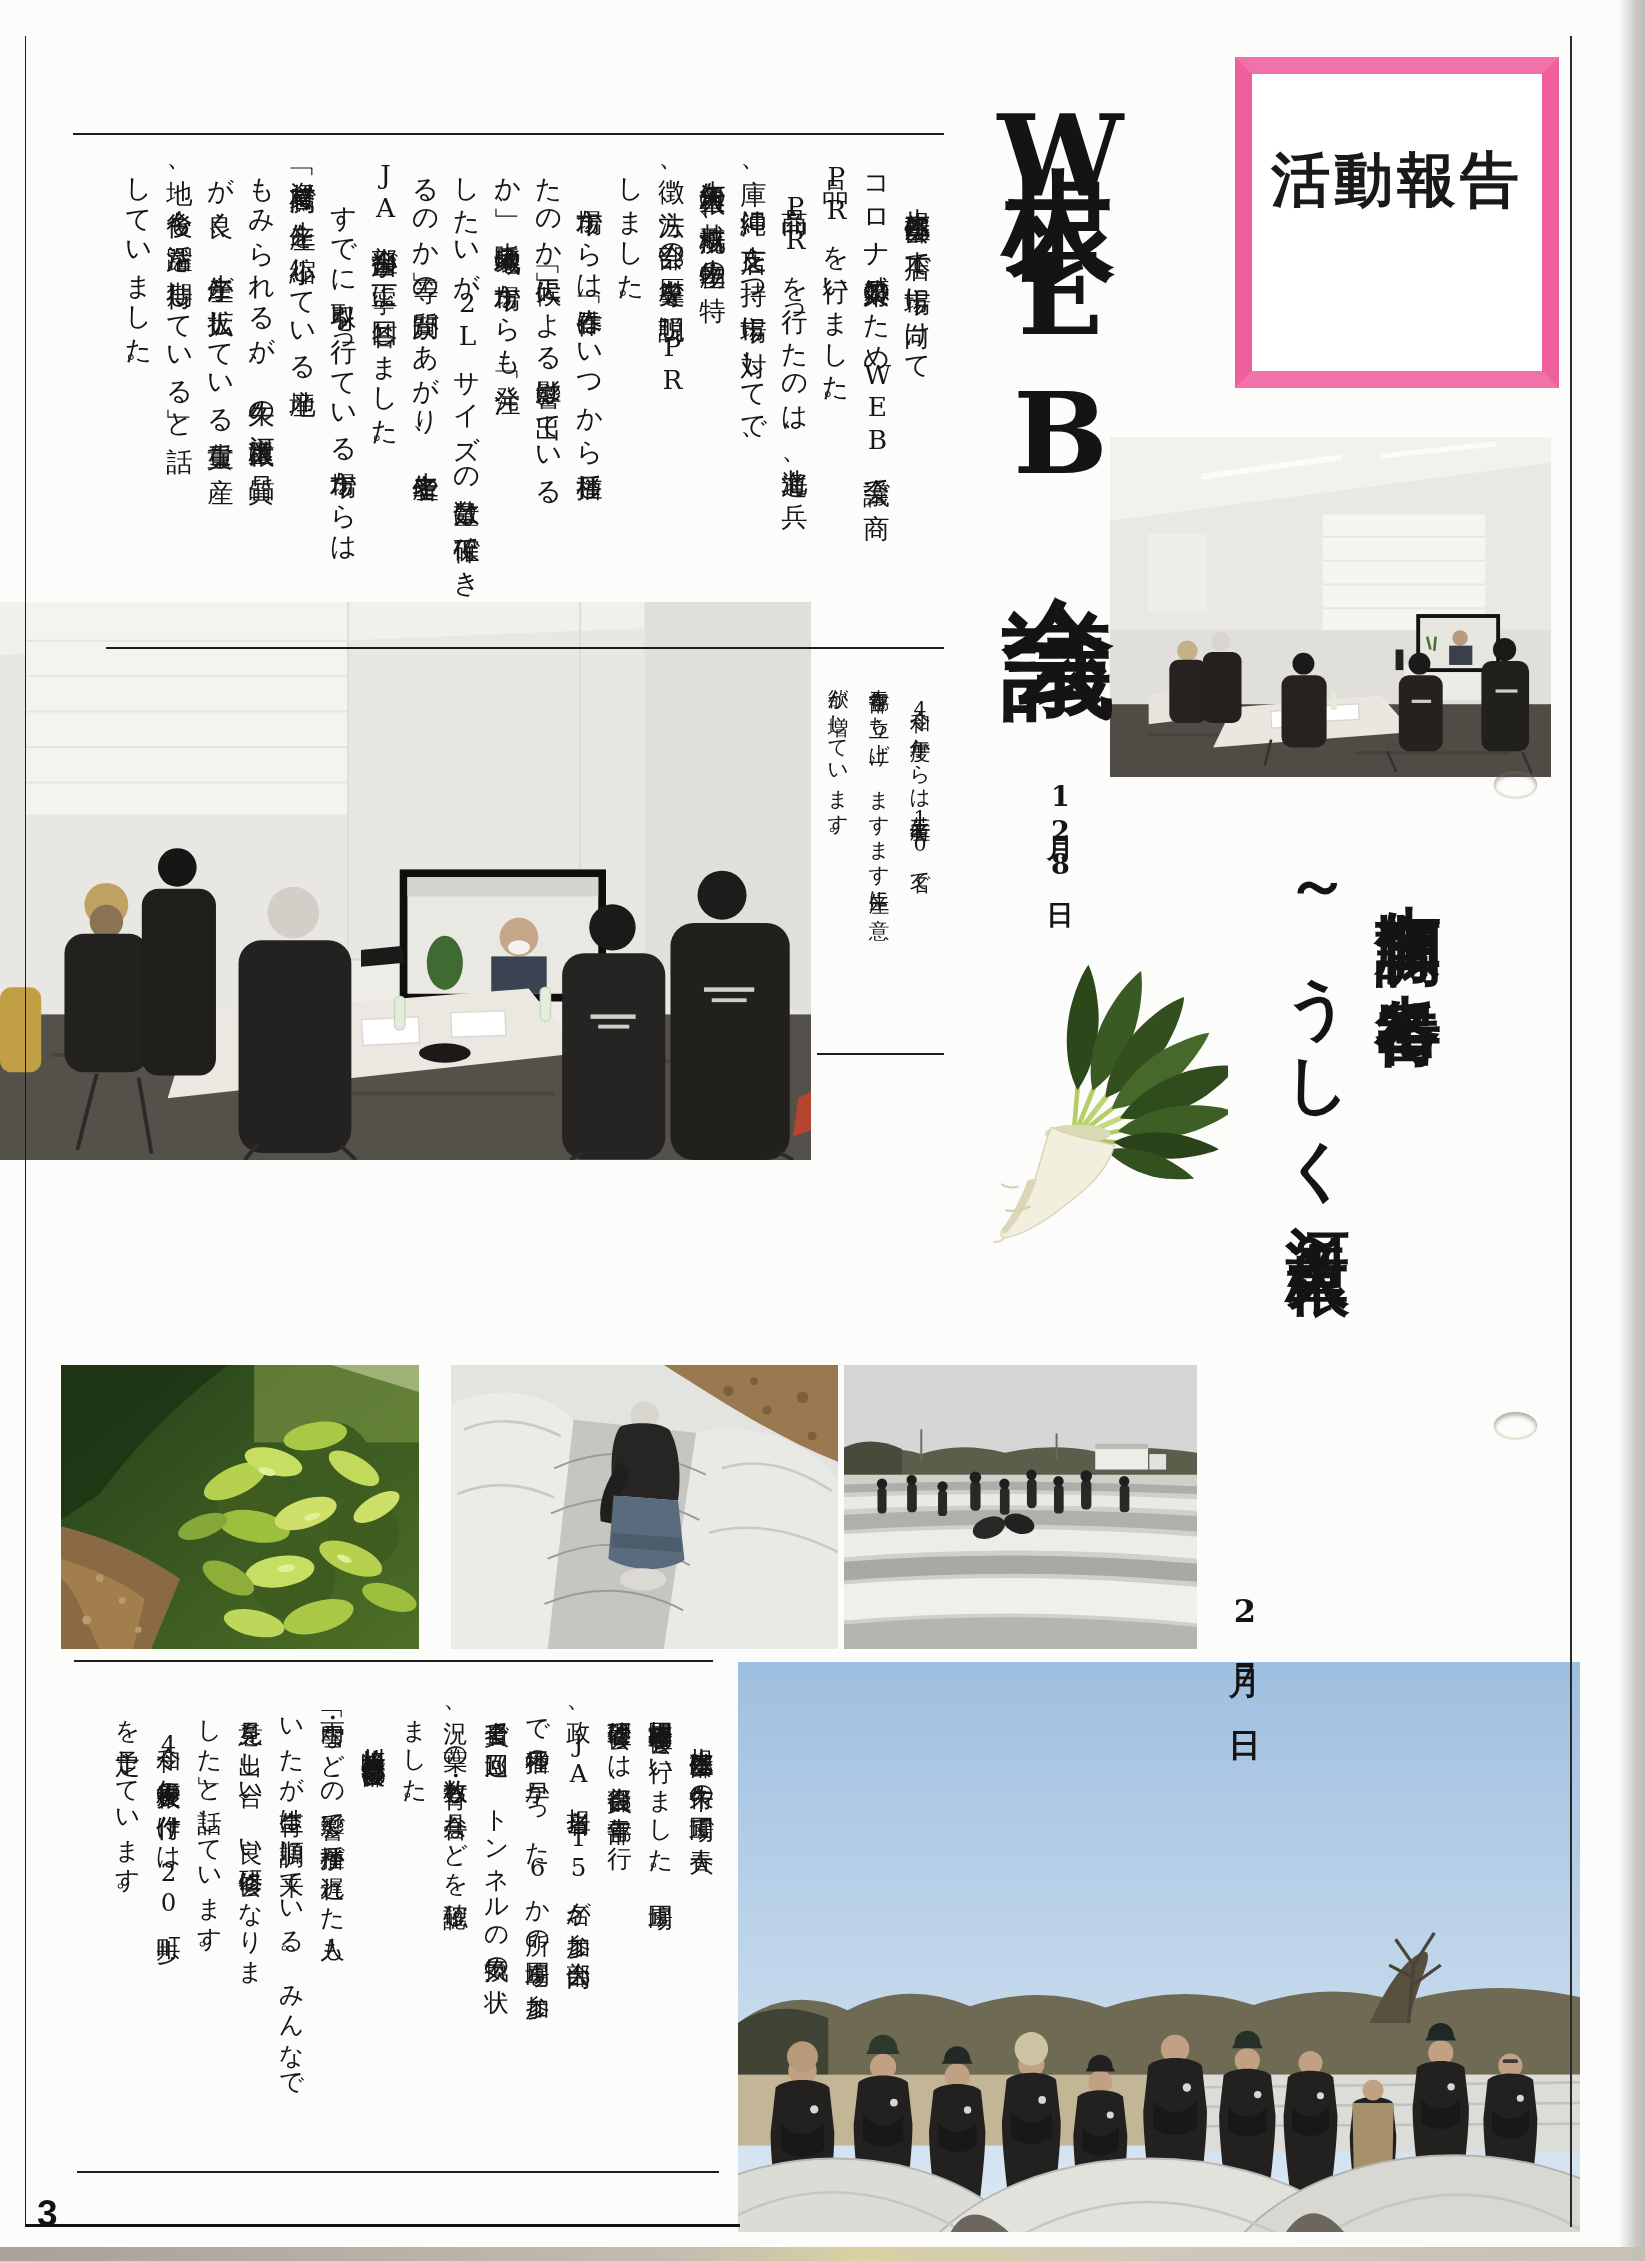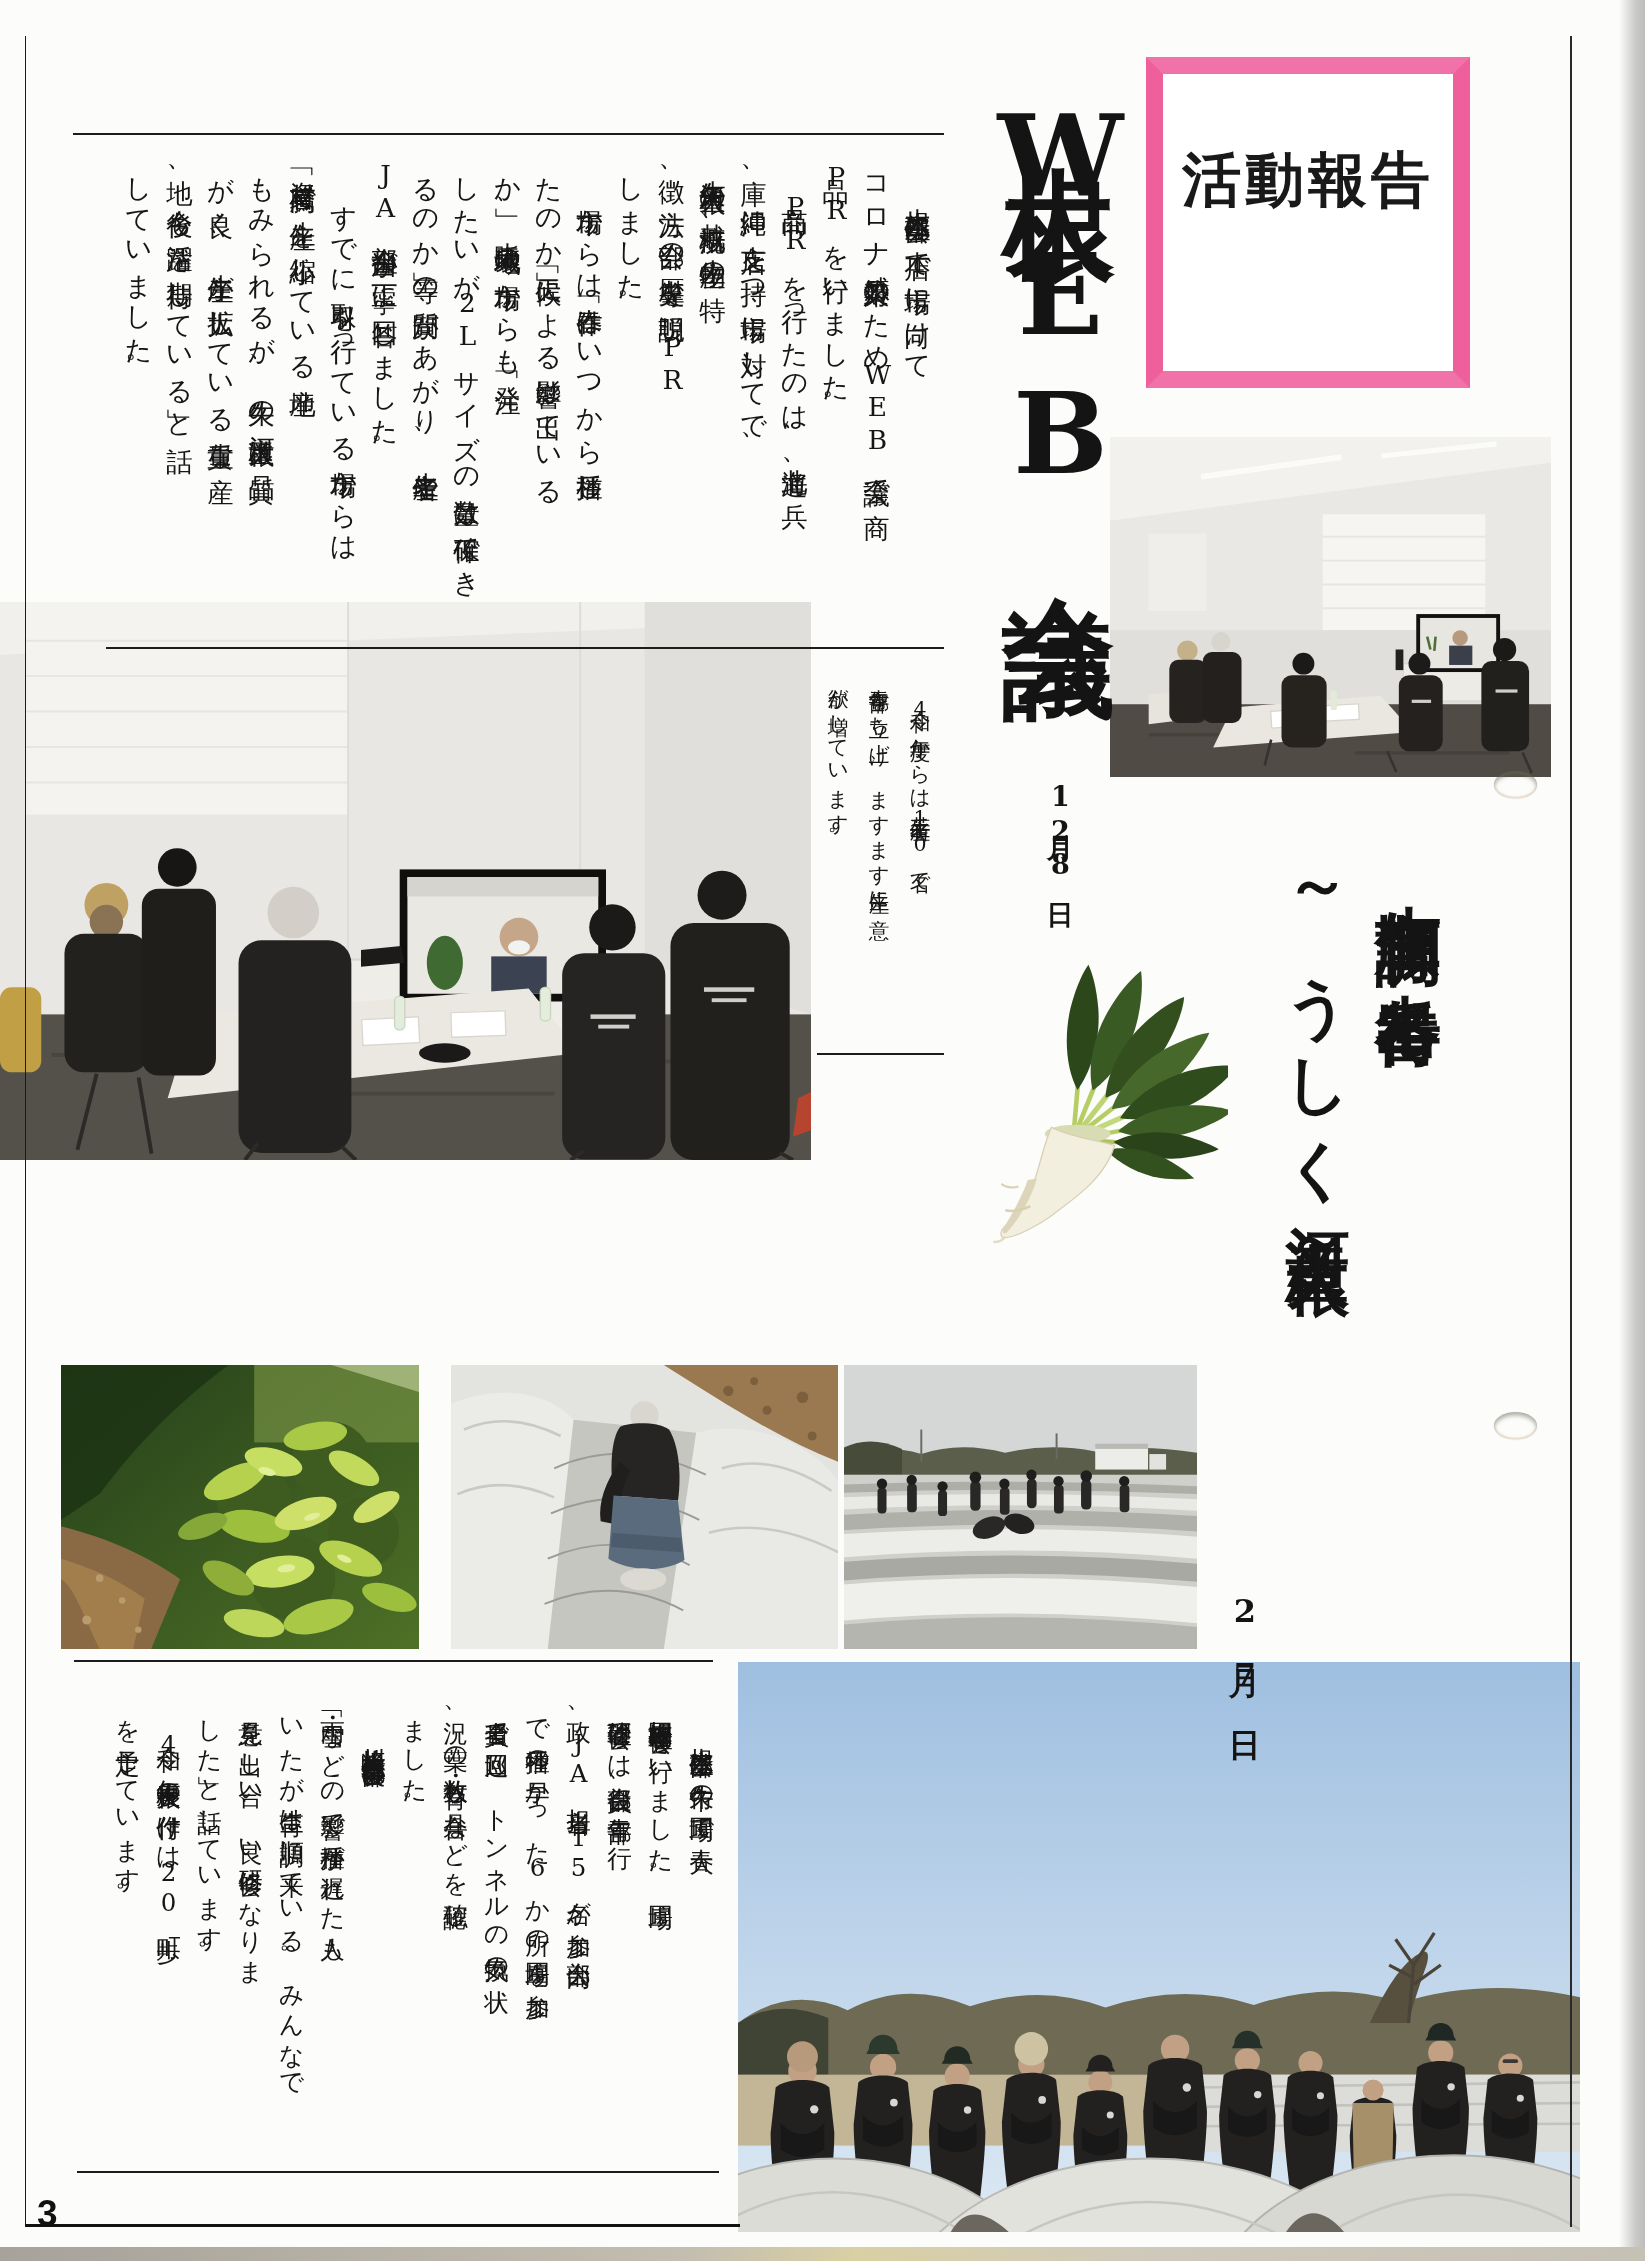--- a/index.html
+++ b/index.html
@@ -16,21 +16,21 @@
   .asidecols .vcol{flex:0 0 26px;font-size:20.6px;letter-spacing:1.3px;line-height:26px;}
   .a2cols{left:107px;top:1702px;width:608px;height:467px;gap:13px;}
   .a2cols .vcol{flex:0 0 28px;font-size:24.5px;letter-spacing:1.3px;line-height:28px;}
   
   .t1{left:984px;top:75px;height:741px;font-size:112px;letter-spacing:7.7px;line-height:153px;font-weight:700;z-index:6;}
   .d1{left:1033px;top:781px;height:161px;font-size:27px;letter-spacing:1.9px;line-height:55px;font-weight:600;z-index:6;}
   .t2{left:1333px;top:852px;height:651px;font-size:66px;letter-spacing:4.5px;line-height:152px;font-weight:700;z-index:6;}
   .sub2{left:1280px;top:857px;height:748px;font-size:64px;letter-spacing:9px;line-height:76px;font-weight:700;z-index:6;}
   .d2{left:1222px;top:1592px;height:193px;font-size:32px;letter-spacing:13px;line-height:45px;font-weight:600;z-index:7;}
   
-  .badge{left:1146px;top:57px;width:324px;height:331px;background:#fff;box-sizing:border-box;
+  .badge{left:1235px;top:57px;width:324px;height:331px;background:#fff;box-sizing:border-box;
          border:17px solid #ef5f9c;border-top-color:#f172a8;border-bottom-color:#f172a8;z-index:5;}
   .badge-label{margin-top:67px;text-align:center;font-family:"Liberation Sans","DejaVu Sans",sans-serif;
                font-weight:700;font-size:59px;letter-spacing:3.9px;color:#191919;}
   
   .rule{background:#1c1c1c;z-index:5;}
   .r1{left:73px;top:133px;width:871px;height:1.9px;}
   .r2{left:106px;top:647px;width:838px;height:1.9px;}
   .r3{left:817px;top:1053px;width:127px;height:1.9px;}
   .r4{left:74px;top:1660px;width:639px;height:1.9px;}
   .r5{left:77px;top:2171px;width:642px;height:1.9px;}

